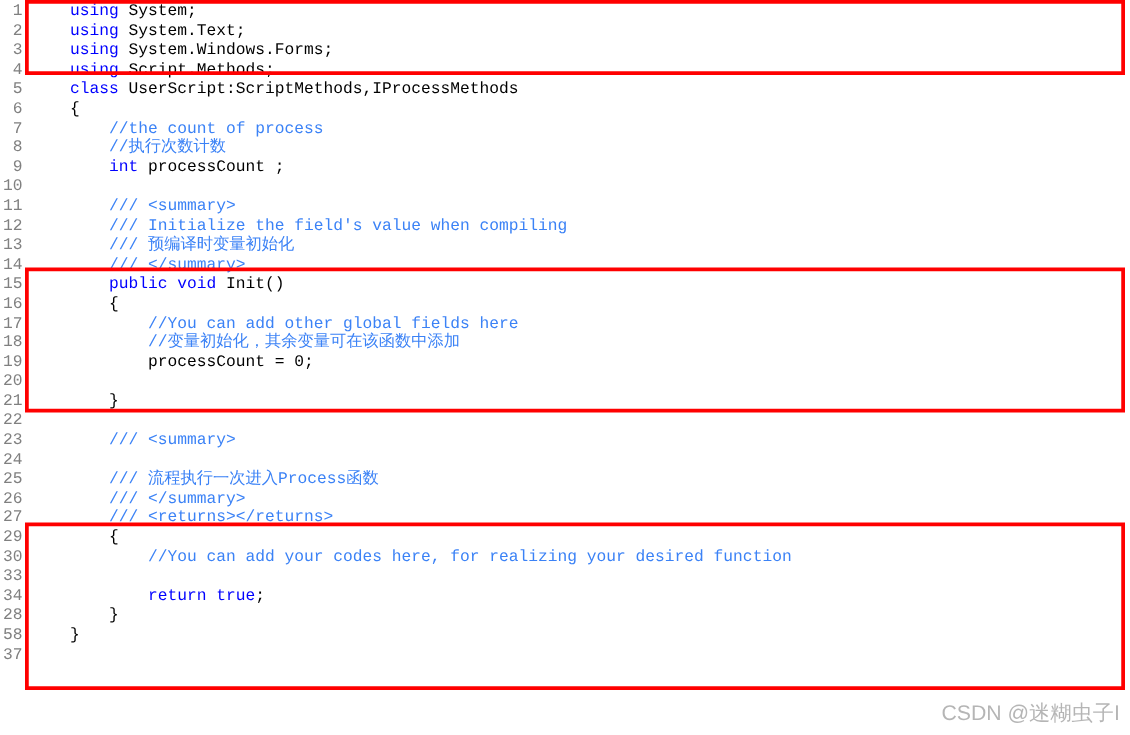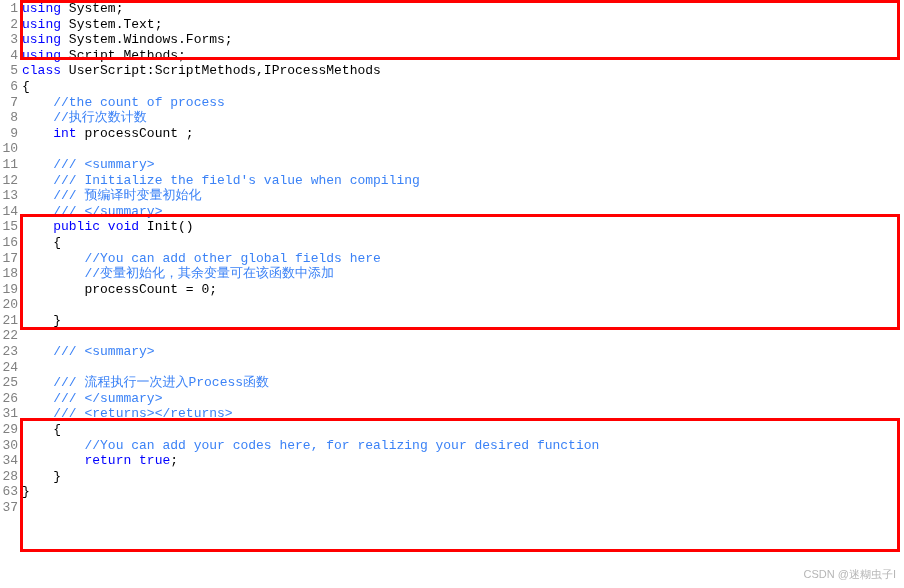--- a/index.html
+++ b/index.html
@@ -26,36 +26,37 @@
     width: 22px;
     text-align: right;
     color: #808080;
     padding-right: 4px;
     flex-shrink: 0;
     user-select: none;
   }
   .code {
     flex: 1;
     color: #000000;
+    margin-left: 34px;
   }
   .kw { color: #0000ff; }
   .cls { color: #000000; }
   .comment { color: #3b82f6; }
   .redbox {
     position: absolute;
     border: 3px solid #ff0000;
     pointer-events: none;
   }
   .watermark {
     position: absolute;
     right: 8px;
     bottom: 6px;
     color: rgba(120,120,120,0.55);
     font-family: sans-serif;
-    font-size: 11px;
+    font-size: 17px;
   }
 </style>
 </head>
 <body>
 
 <div class="code-area" id="code-area">
     <div class="line"><span class="lineno">1</span><span class="code"><span class="kw">using</span><span> </span><span>System;</span></span></div>
     <div class="line"><span class="lineno">2</span><span class="code"><span class="kw">using</span><span> </span><span>System.Text;</span></span></div>
     <div class="line"><span class="lineno">3</span><span class="code"><span class="kw">using</span><span> </span><span>System.Windows.Forms;</span></span></div>
     <div class="line"><span class="lineno">4</span><span class="code"><span class="kw">using</span><span> </span><span>Script.Methods;</span></span></div>
@@ -74,26 +75,27 @@
     <div class="line"><span class="lineno">17</span><span class="code"><span>        </span><span class="comment">//You can add other global fields here</span></span></div>
     <div class="line"><span class="lineno">18</span><span class="code"><span>        </span><span class="comment">//变量初始化，其余变量可在该函数中添加</span></span></div>
     <div class="line"><span class="lineno">19</span><span class="code"><span>        processCount = 0;</span></span></div>
     <div class="line"><span class="lineno">20</span><span class="code"> </span></div>
     <div class="line"><span class="lineno">21</span><span class="code"><span>    }</span></span></div>
     <div class="line"><span class="lineno">22</span><span class="code"> </span></div>
     <div class="line"><span class="lineno">23</span><span class="code"><span>    </span><span class="comment">/// &lt;summary&gt;</span></span></div>
     <div class="line"><span class="lineno">24</span><span class="code"><span>    </span></span></div>
     <div class="line"><span class="lineno">25</span><span class="code"><span>    </span><span class="comment">/// 流程执行一次进入Process函数</span></span></div>
     <div class="line"><span class="lineno">26</span><span class="code"><span>    </span><span class="comment">/// &lt;/summary&gt;</span></span></div>
-    <div class="line"><span class="lineno">31</span><span class="code"><span>    </span><span class="comment">/// &lt;returns&gt;&lt;/returns&gt;</span></span></div>
+    <div class="line"><span class="lineno">27</span><span class="code"><span>    </span><span class="comment">/// &lt;returns&gt;&lt;/returns&gt;</span></span></div>
     <div class="line"><span class="lineno">29</span><span class="code"><span>    {</span></span></div>
     <div class="line"><span class="lineno">30</span><span class="code"><span>        </span><span class="comment">//You can add your codes here, for realizing your desired function</span></span></div>
+    <div class="line"><span class="lineno">33</span><span class="code"> </span></div>
     <div class="line"><span class="lineno">34</span><span class="code"><span>        </span><span class="kw">return</span><span> </span><span class="kw">true</span><span>;</span></span></div>
     <div class="line"><span class="lineno">28</span><span class="code"><span>    }</span></span></div>
-    <div class="line"><span class="lineno">63</span><span class="code"><span>}</span></span></div>
+    <div class="line"><span class="lineno">58</span><span class="code"><span>}</span></span></div>
     <div class="line"><span class="lineno">37</span><span class="code"> </span></div>
   </div>
 
 <div class="watermark">CSDN @迷糊虫子I</div>
 
 <div class="redbox" style="top: 0px; left: 20px; width: 880px; height: 60px;"></div>
 <div class="redbox" style="top: 214px; left: 20px; width: 880px; height: 116px;"></div>
 <div class="redbox" style="top: 418px; left: 20px; width: 880px; height: 134px;"></div>
 
 </body></html>

